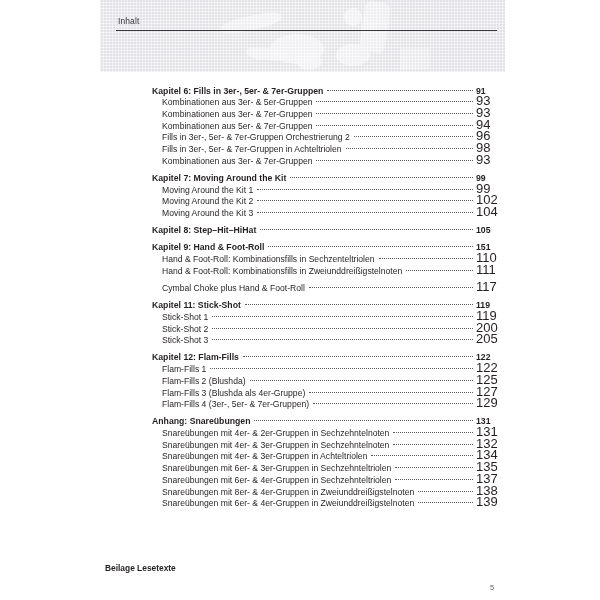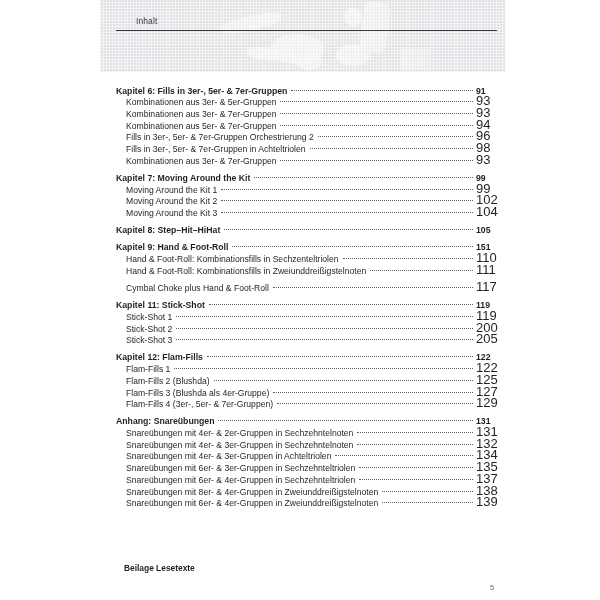--- a/index.html
+++ b/index.html
@@ -59,21 +59,21 @@
   #header-band .grid {
     position: absolute;
     left: 0; top: 0; width: 405px; height: 72px;
     background-image:
       repeating-linear-gradient(0deg, rgba(255,255,255,.50) 0 1px, rgba(255,255,255,0) 1px 3px),
       repeating-linear-gradient(90deg, rgba(255,255,255,.50) 0 1px, rgba(255,255,255,0) 1px 3px);
   }
 
   #header-label {
     position: absolute;
-    left: 136px;
+    left: 118px;
     top: 16px;
     font-size: 8.5px;
     letter-spacing: .1px;
     color: #3b3b3f;
   }
   #header-rule {
     position: absolute;
     left: 116px;
     top: 30px;
     width: 381px;
@@ -97,20 +97,21 @@
     align-items: baseline;
     height: 11.7px;
     line-height: 11.7px;
     white-space: nowrap;
   }
 
   .toc-row .title {
     flex: 0 0 auto;
     font-size: 8.6px;
     color: #231f20;
+    margin-left: 36px;
   }
   .toc-row .leader {
     flex: 1 1 auto;
     min-width: 6px;
     margin: 0 3px 0 4px;
     position: relative;
     overflow: hidden;
     height: 11.7px;
   }
   .toc-row .leader::after {
@@ -133,21 +134,21 @@
   .toc-row.lvl-chapter .page {
     font-weight: bold;
     font-size: 8.7px;
   }
   .toc-row.lvl-chapter { padding-left: 0; }
   .toc-row.lvl-sub     { padding-left: 10px; }
 
   
   #footer-label {
     position: absolute;
-    left: 124px;
+    left: 105px;
     top: 563px;
     font-size: 8.4px;
     font-weight: bold;
     color: #231f20;
   }
   #page-number {
     position: absolute;
     left: 490px;
     top: 583px;
     font-size: 7.4px;

